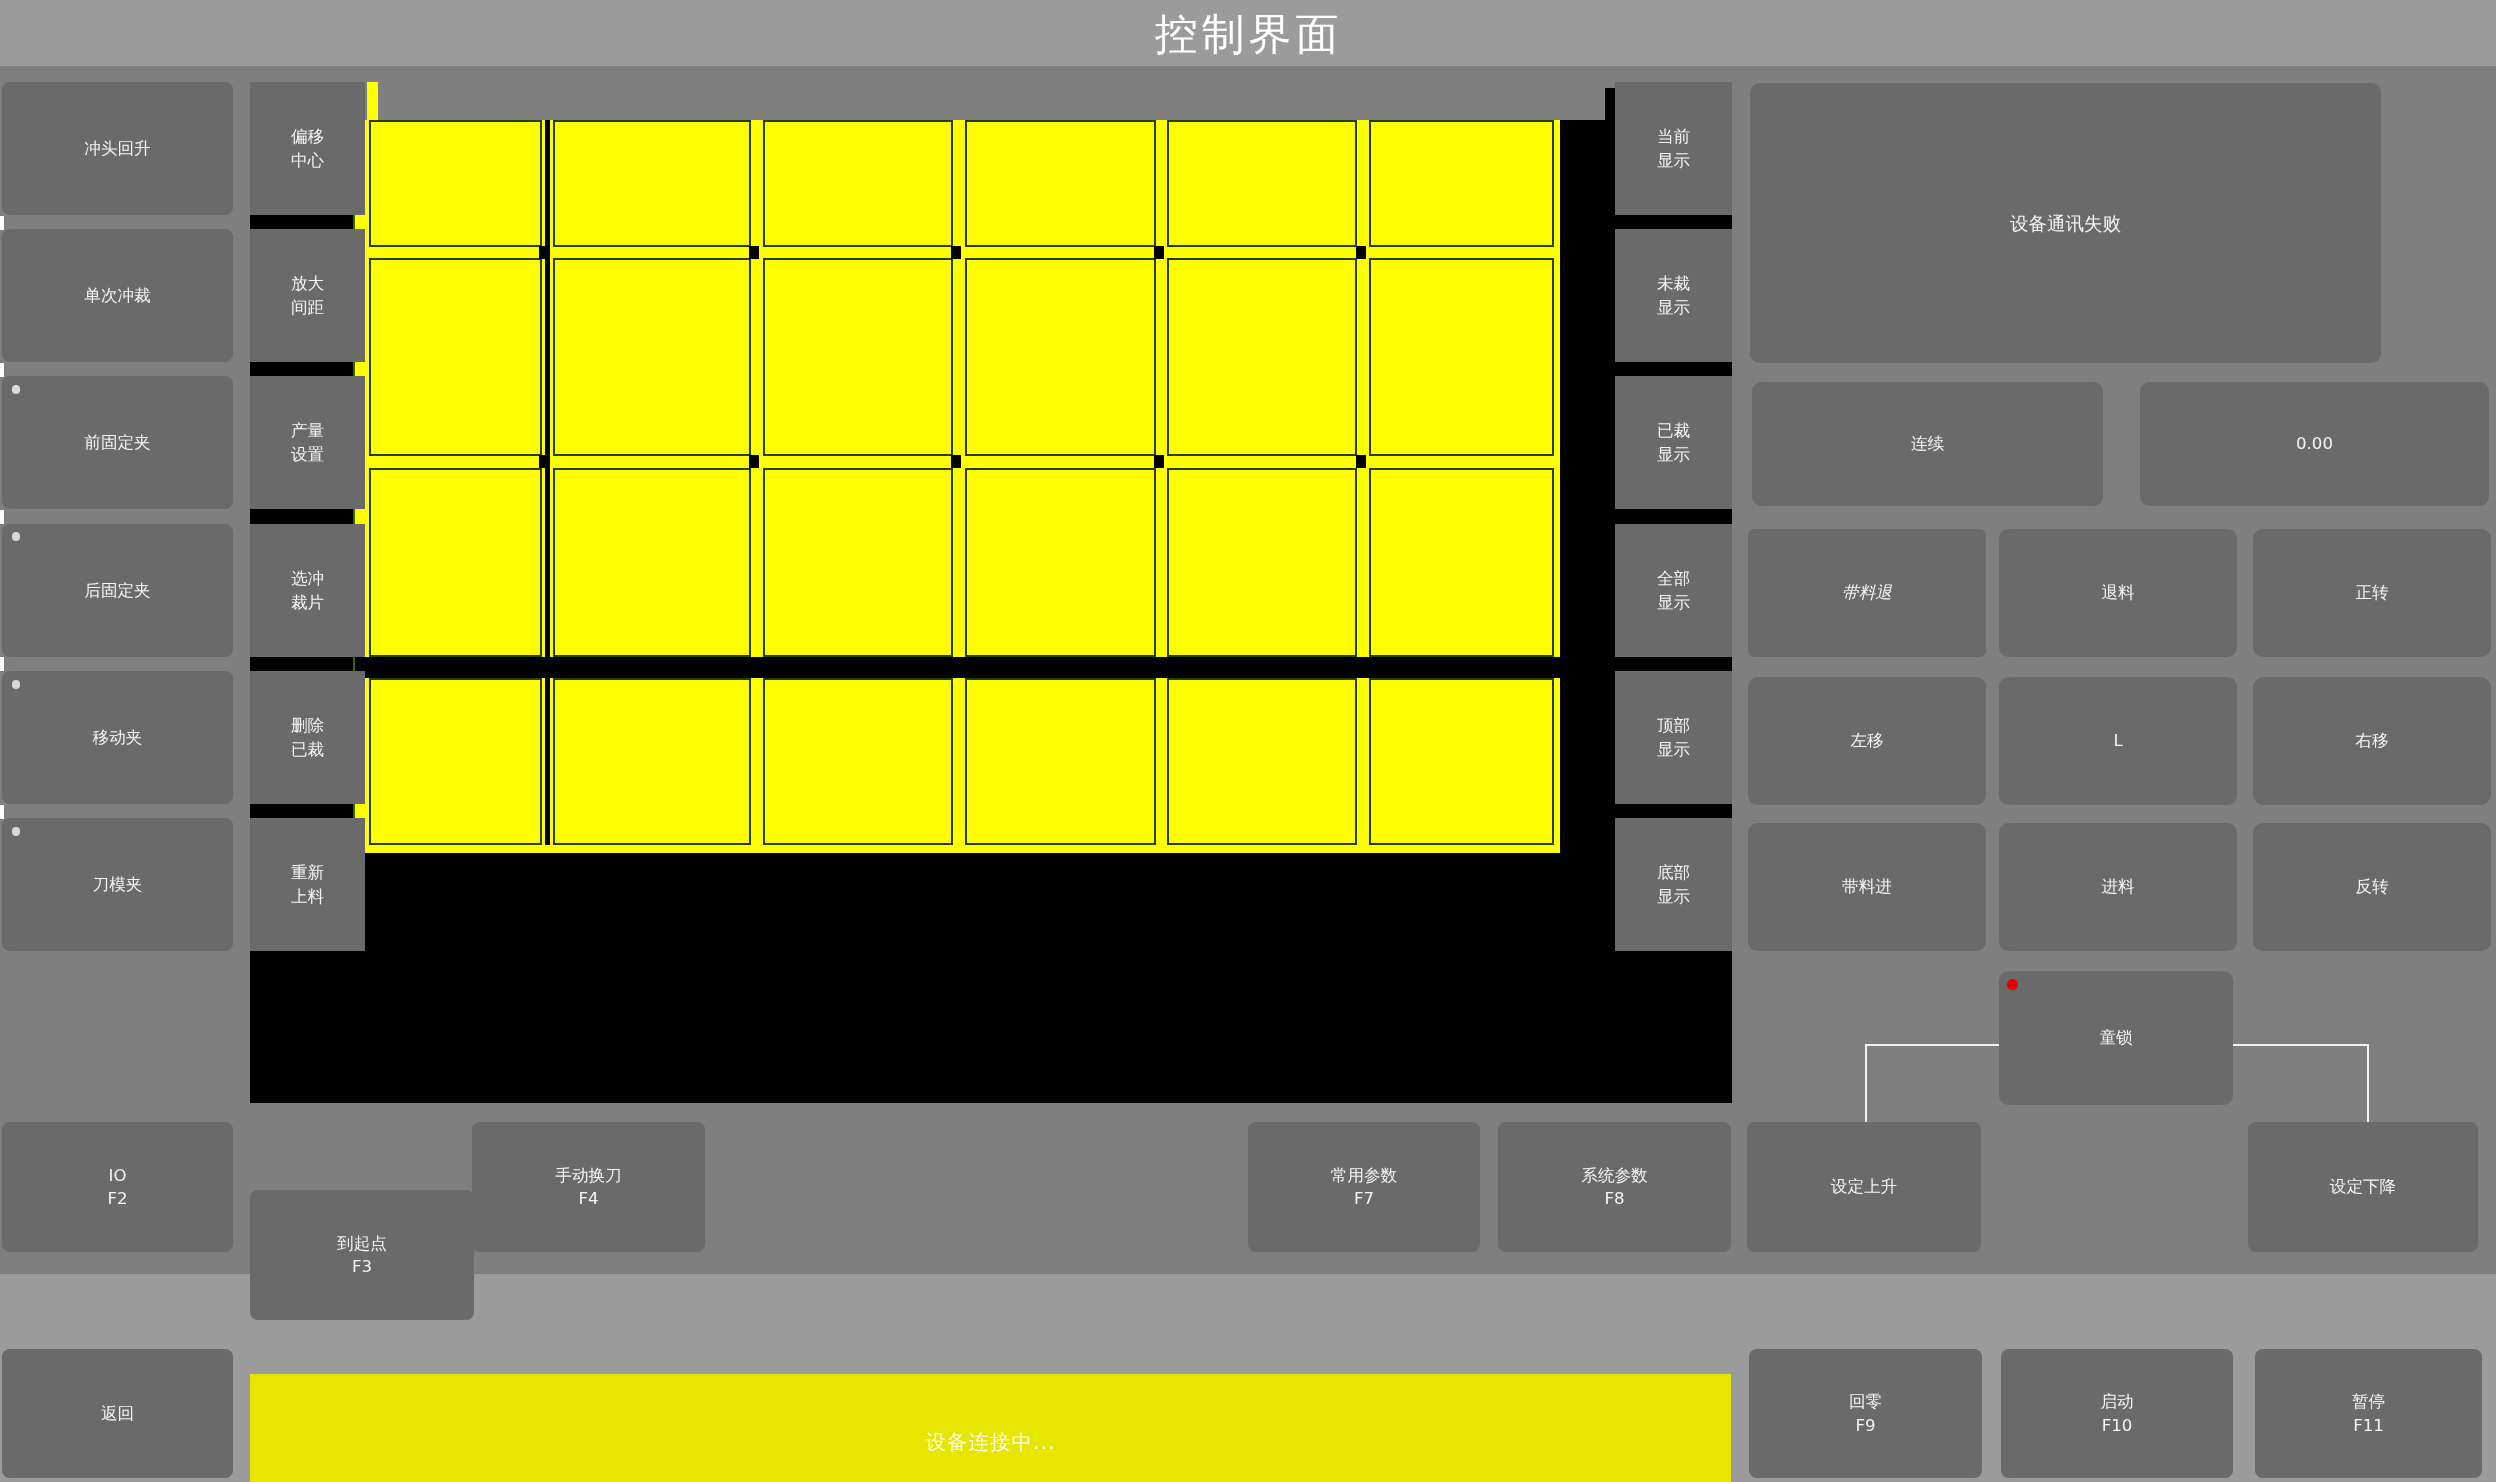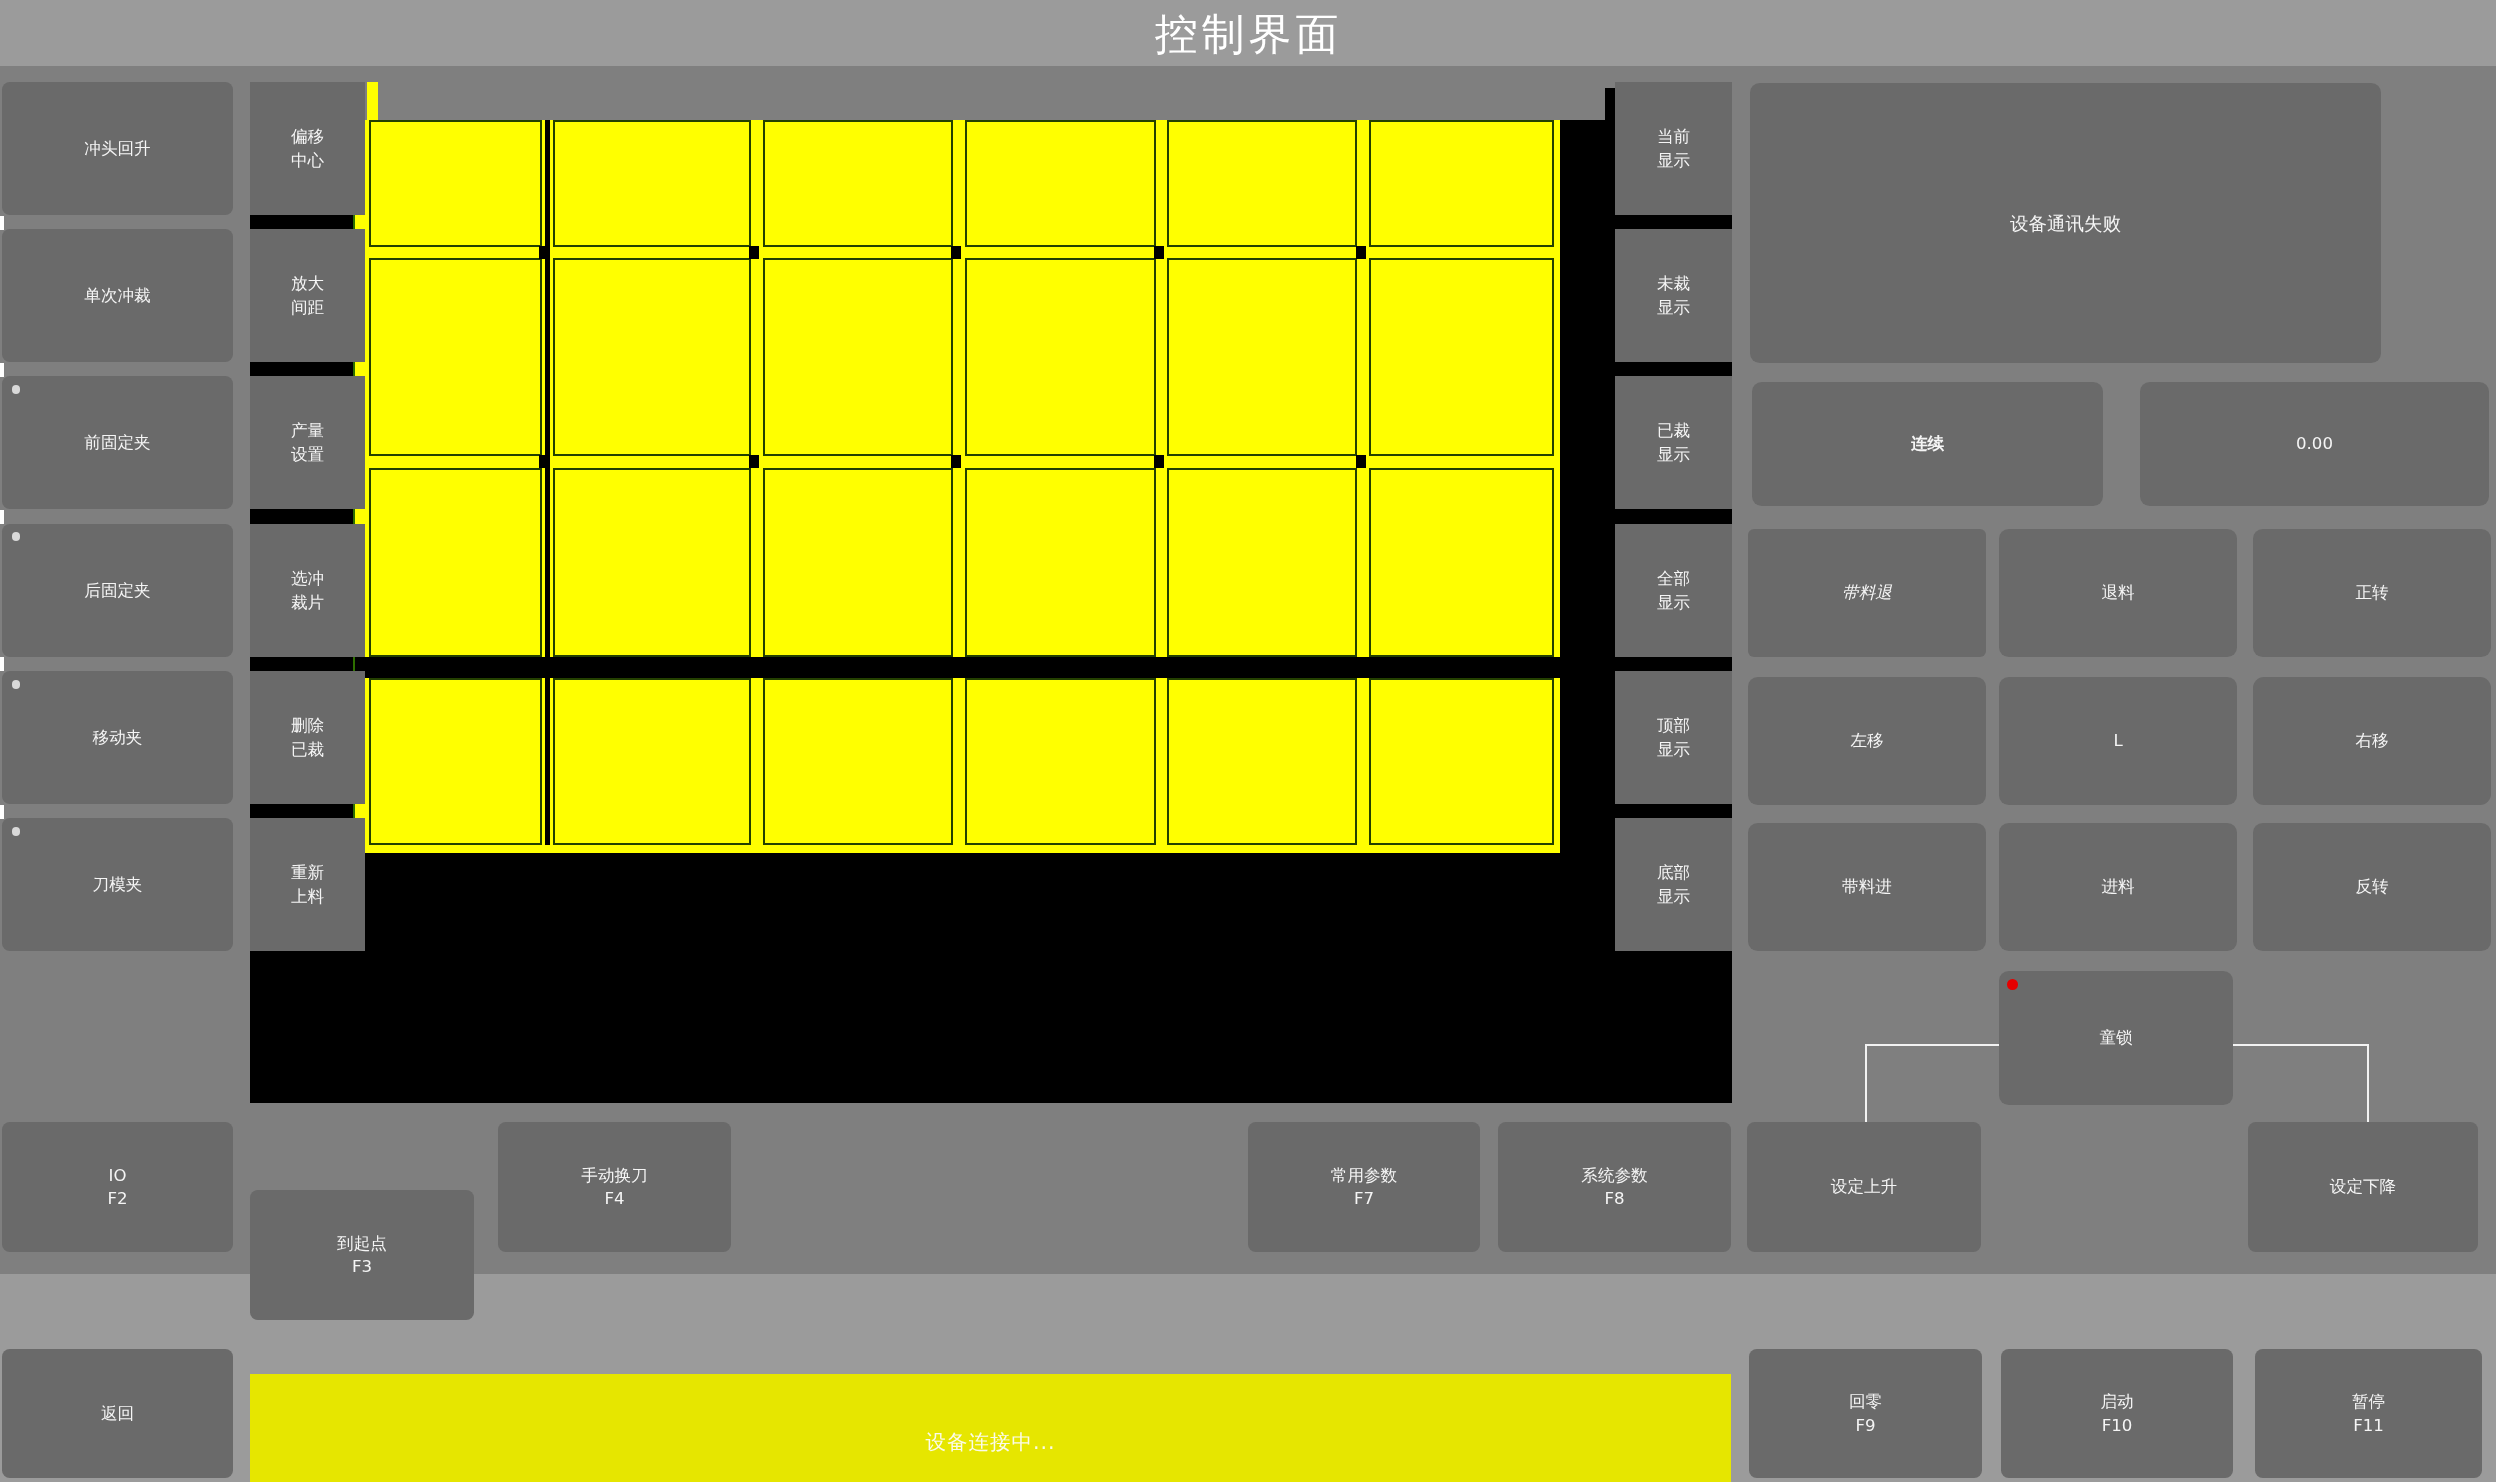--- a/index.html
+++ b/index.html
@@ -89,21 +89,21 @@
 
   <div id="left-col"></div>
 
   <div id="tool-col"></div>
 
   <div id="display-col"></div>
 
   <div class="abs statusbox" style="left:1750px;top:83px;width:631px;height:280px;">
     <span>设备通讯失败</span>
   </div>
-  <div class="abs btn" style="left:1752px;top:382px;width:351px;height:124px;border-radius:9.8px;font-weight:bold;">
+  <div class="abs btn" style="left:1752px;top:382px;width:351px;height:124px;border-radius:9.8px;">
     <span>连续</span>
   </div>
   <div class="abs btn" style="left:2140px;top:382px;width:349px;height:124px;border-radius:9.8px;">
     <span>0.00</span>
   </div>
 
   <div id="jog-grid"></div>
 
   <div class="wline" style="left:1865px;top:1044px;width:504px;height:2px;"></div>
   <div class="wline" style="left:1865px;top:1044px;width:2px;height:78px;"></div>
@@ -169,21 +169,21 @@
     <div class="abs btn" style="left: 1748px; top: 677px; width: 238px; height: 128px; border-radius: 9.8px; text-align: center;">左移</div>
     <div class="abs btn" style="left: 1999px; top: 677px; width: 238px; height: 128px; border-radius: 9.8px;">L</div>
     <div class="abs btn" style="left: 2253px; top: 677px; width: 238px; height: 128px; border-radius: 11px;">右移</div>
     <div class="abs btn" style="left: 1748px; top: 823px; width: 238px; height: 128px; border-radius: 9.8px;">带料进</div>
     <div class="abs btn" style="left: 1999px; top: 823px; width: 238px; height: 128px; border-radius: 9.8px;">进料</div>
     <div class="abs btn" style="left: 2253px; top: 823px; width: 238px; height: 128px; border-radius: 9.8px;">反转</div>
     <div class="abs btn" style="left: 2px; top: 1122px; width: 231px; height: 130px;">IO
 F2</div>
     <div class="abs btn" style="left: 250px; top: 1190px; width: 224px; height: 130px;">到起点
 F3</div>
-    <div class="abs btn" style="left: 498px; top: 1122px; width: 233px; height: 130px;">手动换刀
+    <div class="abs btn" style="left: 472px; top: 1122px; width: 233px; height: 130px;">手动换刀
 F4</div>
     <div class="abs btn" style="left: 1248px; top: 1122px; width: 232px; height: 130px;">常用参数
 F7</div>
     <div class="abs btn" style="left: 1498px; top: 1122px; width: 233px; height: 130px;">系统参数
 F8</div>
     <div class="abs btn" style="left: 1747px; top: 1122px; width: 234px; height: 130px;">设定上升</div>
     <div class="abs btn" style="left: 2248px; top: 1122px; width: 230px; height: 130px;">设定下降</div>
     <div class="abs btn" style="left: 1749px; top: 1349px; width: 233px; height: 129px;">回零
 F9</div>
     <div class="abs btn" style="left: 2001px; top: 1349px; width: 232px; height: 129px;">启动

